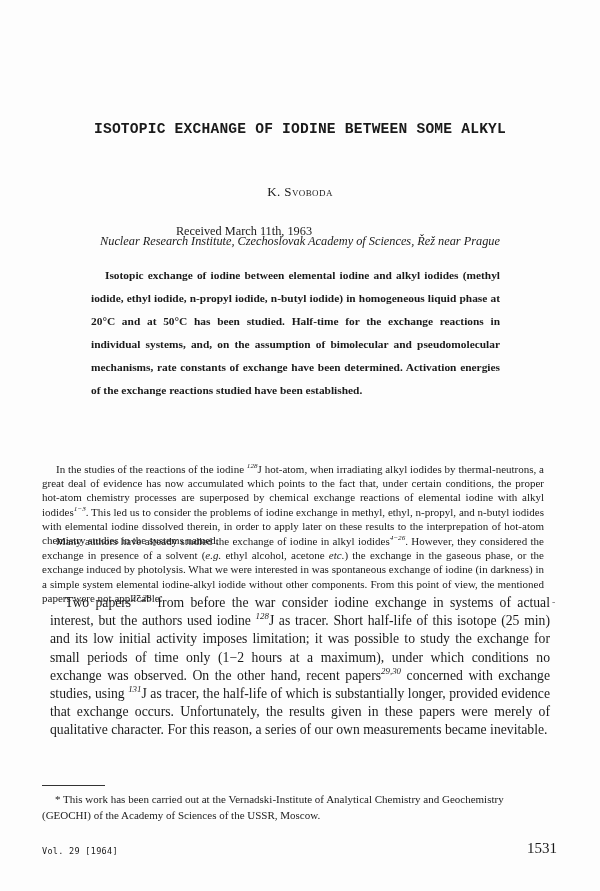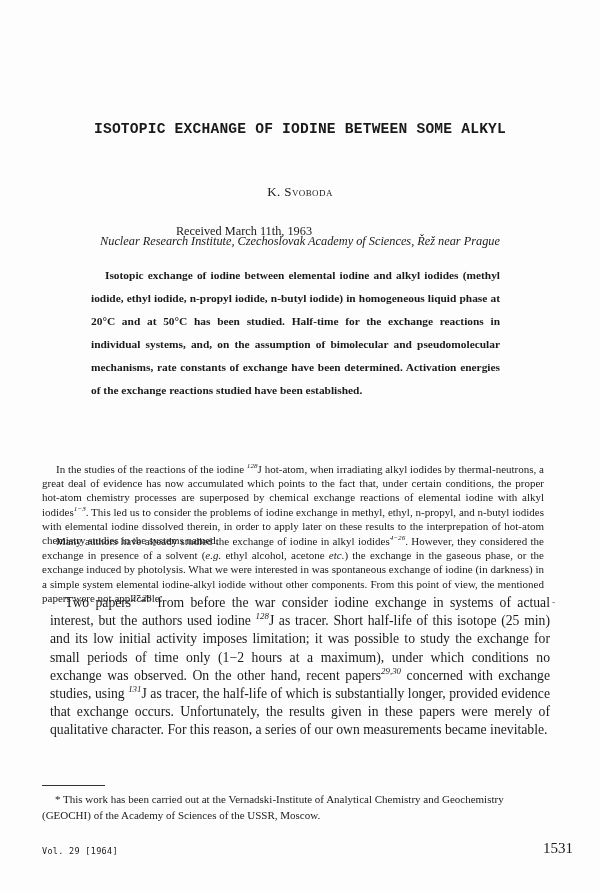--- a/index.html
+++ b/index.html
@@ -26,21 +26,21 @@
   }
   .p1 { top:462px; }
   .p2 { top:534px; }
   .para-large {
     left:42px; top:594px; width:500px; font-size:13.7px; line-height:18.2px; text-align:justify; text-indent:15px;margin-left:8px;
   }
   sup { font-size:0.65em; line-height:0; vertical-align:super;font-style:italic; }
   .rule { left:42px; top:785px; width:63px; height:1px; background:#333; }
   .footnote { left:42px; top:791px; width:510px; font-size:11px; line-height:16px; text-indent:13px; }
   .footer-vol { left:42px; top:846px; font-size:8.5px; font-family:"DejaVu Sans Mono", monospace; letter-spacing:0.3px; }
-  .footer-page { left:527px; top:840px; font-size:15px;margin-left:16px; }
+  .footer-page { left:527px; top:840px; font-size:15px; }
   .mark-dash { left:552px; top:596px; font-size:10px; color:#777; }
 </style>
 </head>
 <body>
 
 <div class="abs title">
   <span class="line">ISOTOPIC EXCHANGE OF IODINE BETWEEN SOME ALKYL</span>
 </div>
 
 <div class="abs author">K. Svoboda</div>

